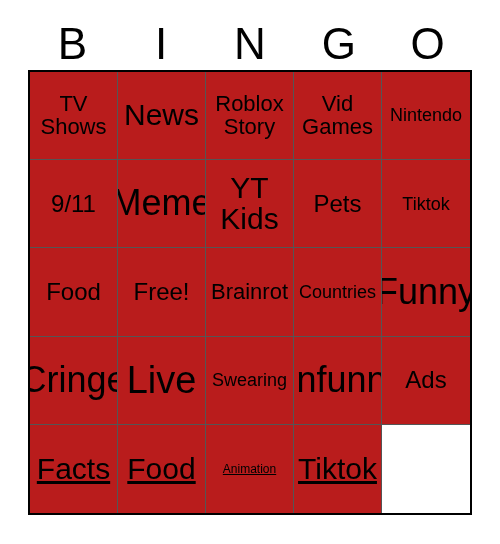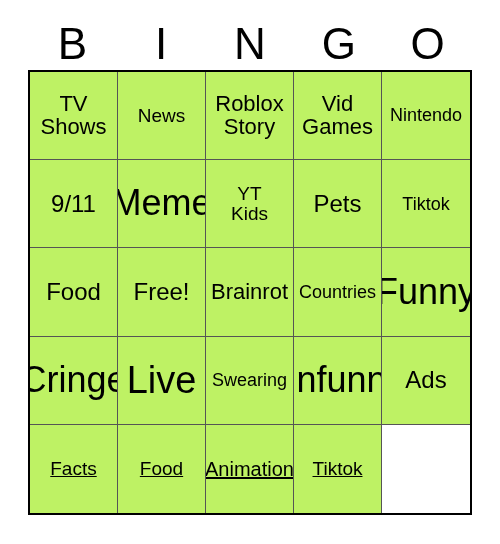--- a/index.html
+++ b/index.html
@@ -63,44 +63,44 @@
   }
   .bingo-cell {
     border-right: 1px solid #555555;
     border-bottom: 1px solid #555555;
     box-sizing: border-box;
     display: flex;
     align-items: center;
     justify-content: center;
     text-align: center;
     padding: 2px 3px;
-    background: #bef264;
+    background: #b91c1c;
     overflow: hidden;
   }
   .bingo-cell:nth-child(5n) {
     border-right: none;
   }
   .bingo-cell:nth-child(n+21) {
     border-bottom: none;
     text-decoration: underline;
   }
   .cell-text {
     display: block;
     line-height: 1.02;
     color: #000000;
     word-break: normal;
     hyphens: none;
   }
 
   
-  .fs-xs   { font-size: 20px; }
+  .fs-xs   { font-size: 12px; }
   .fs-sm   { font-size: 18px; }
   .fs-md   { font-size: 22px; }
   .fs-lg   { font-size: 36px; }
-  .fs-xl   { font-size: 19px; }
+  .fs-xl   { font-size: 30px; }
   .fs-xxl  { font-size: 24px; }
   .fs-huge { font-size: 38px; }
 </style>
 </head>
 <body>
 
 <div id="bingo-card">
 
   <div id="bingo-header">
       <div class="header-letter">B</div>

